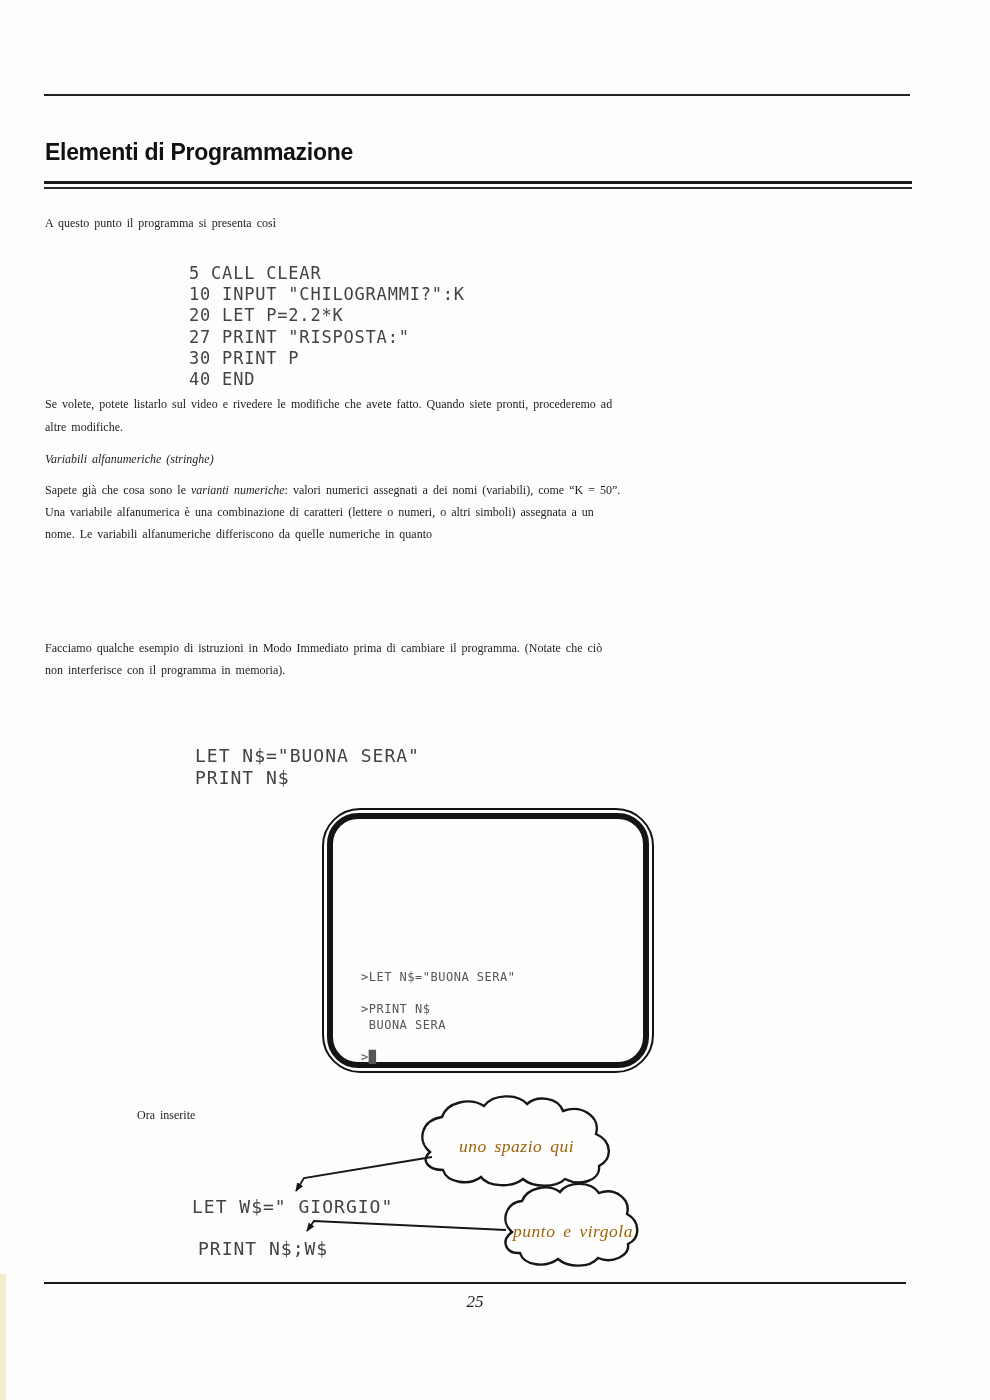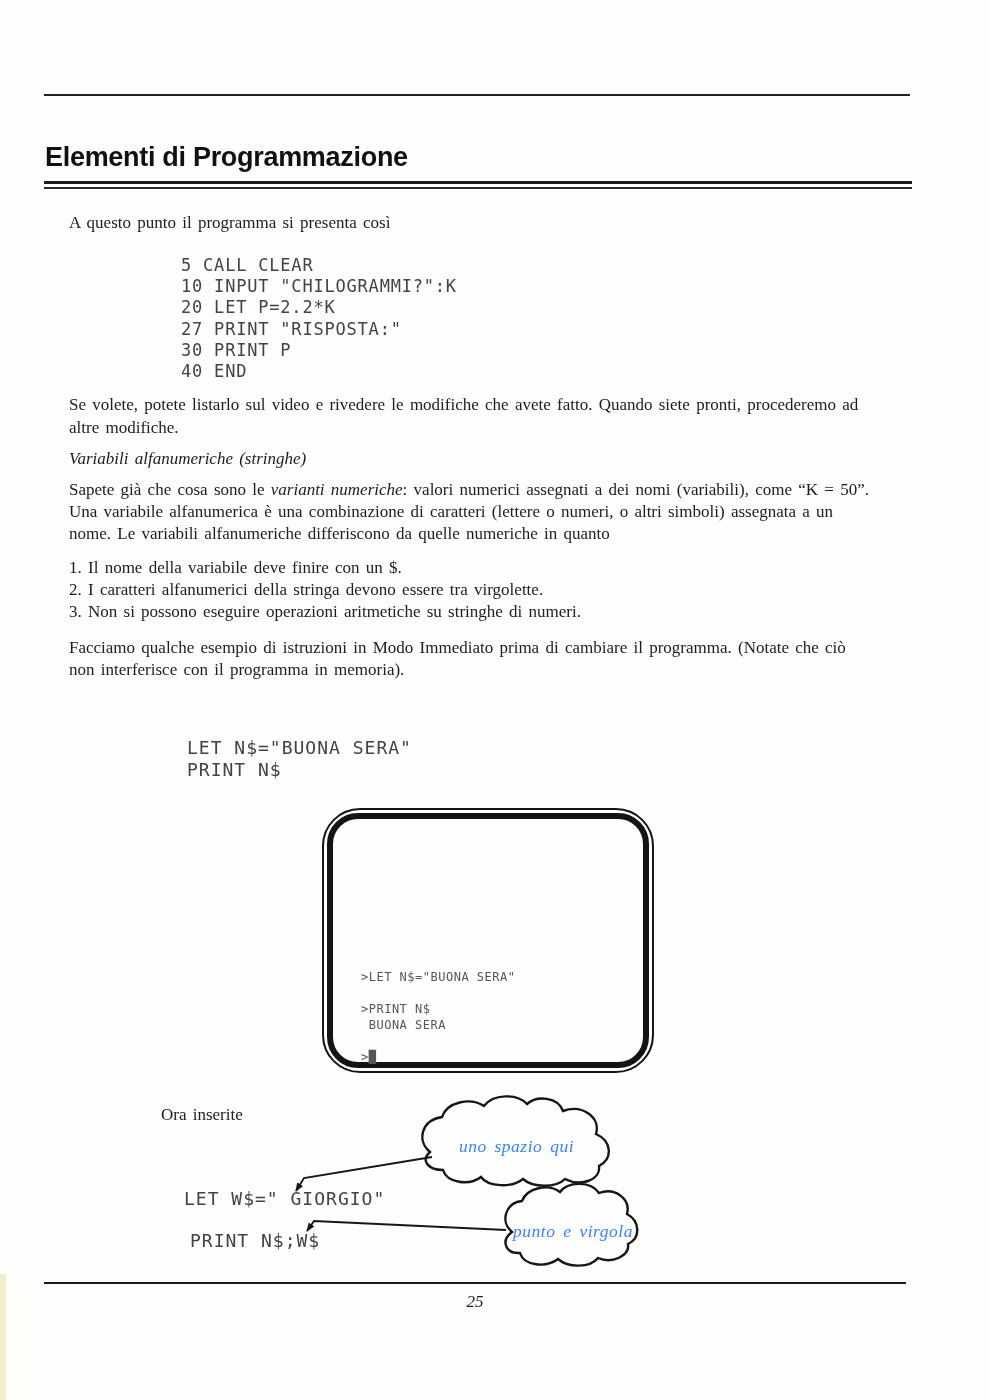--- a/index.html
+++ b/index.html
@@ -15,38 +15,37 @@
   .rule{position:absolute;background:#222;}
   .rule-top{left:44px;top:94px;width:866px;height:2px;}
   .rule-bottom{left:44px;top:1282px;width:862px;height:2px;background:#1a1a1a;}
   .double-rule{
     position:absolute;left:44px;top:181px;width:868px;height:3px;
     border-top:3px solid #1b1b1b;border-bottom:2px solid #2a2a2a;
   }
   .title{
     position:absolute;left:45px;top:124px;
     font-family:"Liberation Sans", sans-serif;
-    font-weight:bold;font-size:27px;letter-spacing:-0.3px;
+    font-weight:bold;font-size:23px;letter-spacing:-0.3px;
     color:#111;white-space:pre;
   }
   .body-text{
     position:absolute;left:45px;
-    font-size:17px;line-height:22px;
+    font-size:12px;line-height:22px;
     word-spacing:2px;
     white-space:pre;
     color:#1d1d1d;
-    margin-left:24px;
   }
   .it{font-style:italic;}
   .code{
     position:absolute;
     font-family:"DejaVu Sans Mono", monospace;
     color:#434343;
     white-space:pre;
-    margin:4px;
+    margin:12px;
   }
   .code-lg{font-size:17px;letter-spacing:0.8px;line-height:21.2px;}
   .code-xl{font-size:18px;letter-spacing:1px;line-height:21.5px;}
   .monitor{
     position:absolute;left:322px;top:808px;width:332px;height:265px;
     border:2px solid #141414;border-radius:38px;
     padding:3px;box-sizing:border-box;background:#fdfdfb;
   }
   .monitor-inner{
     width:100%;height:100%;box-sizing:border-box;
@@ -56,21 +55,21 @@
   .screen-text{
     position:absolute;left:28px;top:150px;margin:0;
     font-family:"DejaVu Sans Mono", monospace;
     font-size:12px;letter-spacing:0.5px;line-height:16px;
     color:#565656;white-space:pre;
   }
   .callout-svg{position:absolute;left:250px;top:1090px;width:430px;height:190px;}
   .cloud-label{
     position:absolute;
     font-size:17.5px;font-style:italic;
-    text-align:center;color:#3b82f6;
+    text-align:center;color:#a16207;
     letter-spacing:0.5px;word-spacing:3px;
   }
   .label-spazio{left:420px;top:1136px;width:193px;}
   .label-virgola{left:504px;top:1221px;width:138px;}
   .page-number{
     position:absolute;left:0;top:1292px;width:950px;
     text-align:center;font-size:17px;color:#1d1d1d;font-style:italic;
   }
   .scan-strip{
     position:absolute;left:0;top:1274px;width:6px;height:126px;
@@ -99,23 +98,20 @@
 
   <div class="body-text" style="top:393px;line-height:23px;">Se volete, potete listarlo sul video e rivedere le modifiche che avete fatto. Quando siete pronti, procederemo ad
 altre modifiche.</div>
 
   <div class="body-text it" style="top:448px;">Variabili alfanumeriche (stringhe)</div>
 
   <div class="body-text" style="top:479px;"><span>Sapete già che cosa sono le </span><em>varianti numeriche</em><span>: valori numerici assegnati a dei nomi (variabili), come “K = 50”.
 Una variabile alfanumerica è una combinazione di caratteri (lettere o numeri, o altri simboli) assegnata a un
 nome. Le variabili alfanumeriche differiscono da quelle numeriche in quanto</span></div>
 
-  <div class="body-text" style="top:557px;">1. Il nome della variabile deve finire con un $.
-2. I caratteri alfanumerici della stringa devono essere tra virgolette.
-3. Non si possono eseguire operazioni aritmetiche su stringhe di numeri.</div>
 
   <div class="body-text" style="top:637px;">Facciamo qualche esempio di istruzioni in Modo Immediato prima di cambiare il programma. (Notate che ciò
 non interferisce con il programma in memoria).</div>
 
 
   <pre class="code code-xl" style="left:183px;top:733px;">LET N$="BUONA SERA"
 PRINT N$</pre>
 
   <div class="monitor">
     <div class="monitor-inner">

